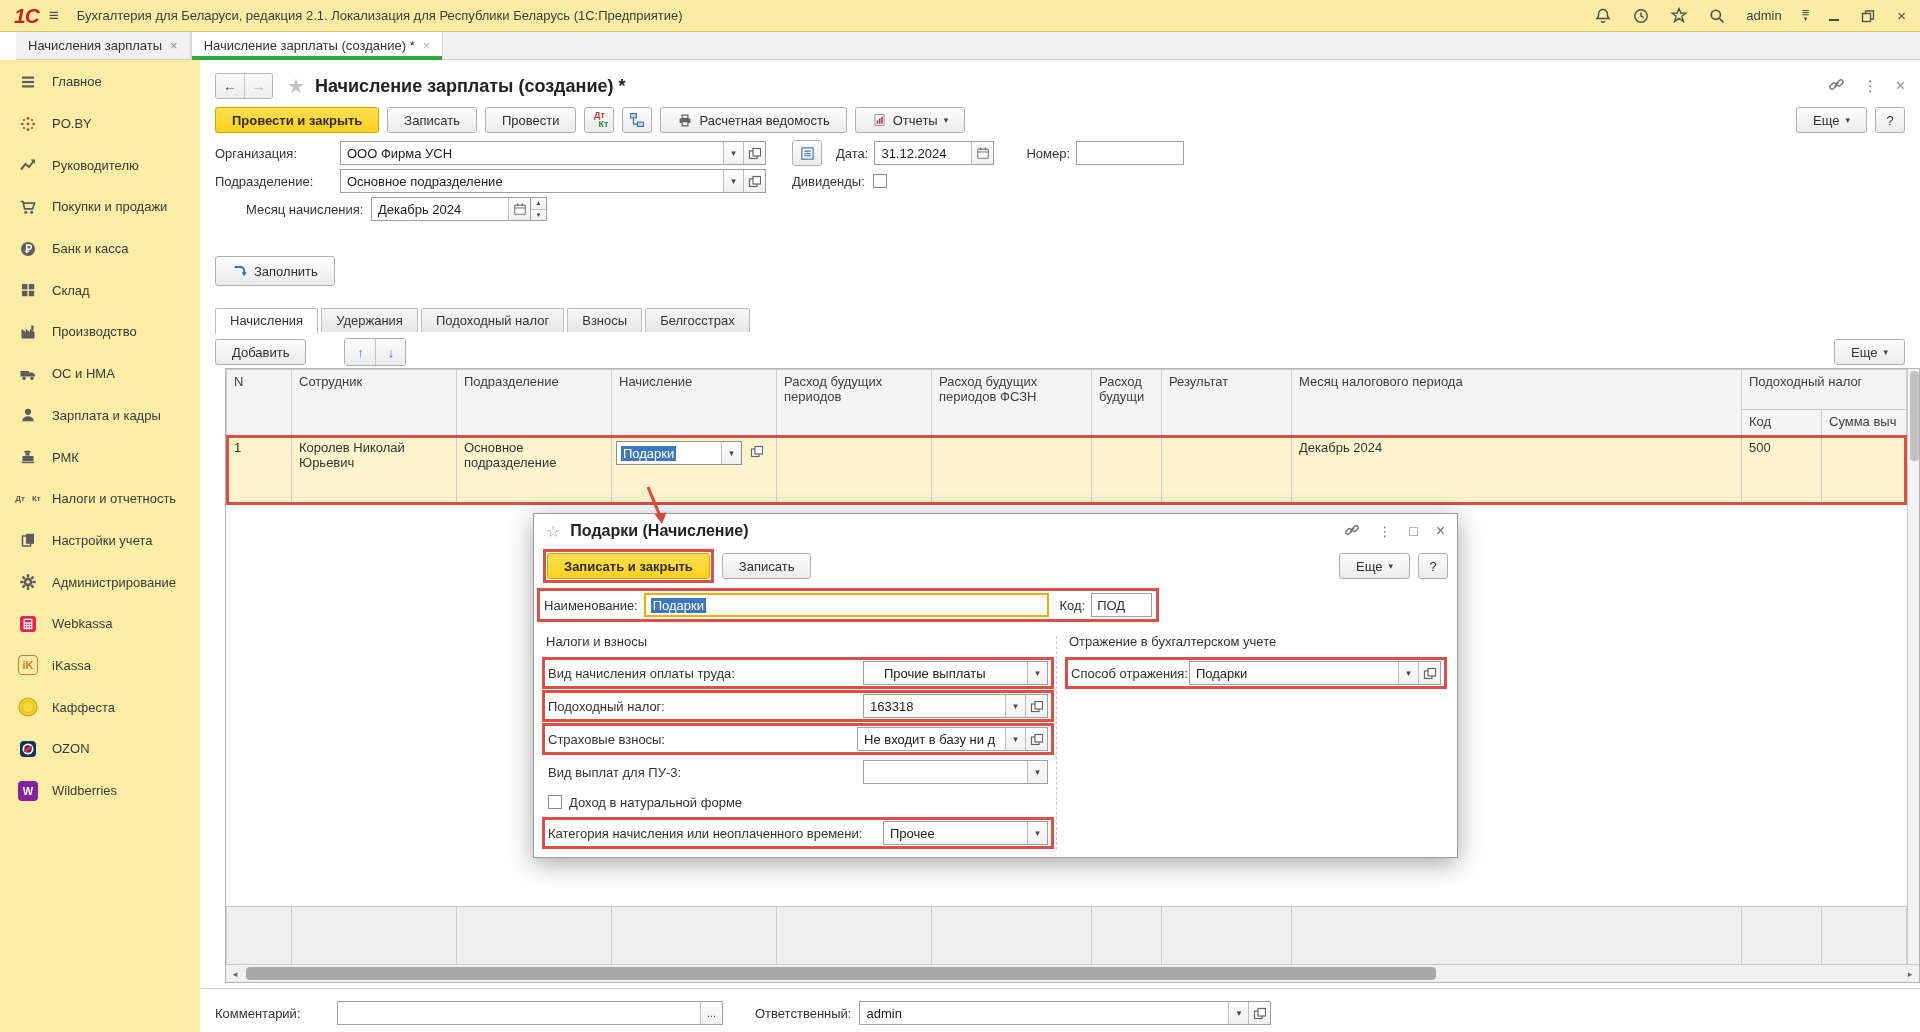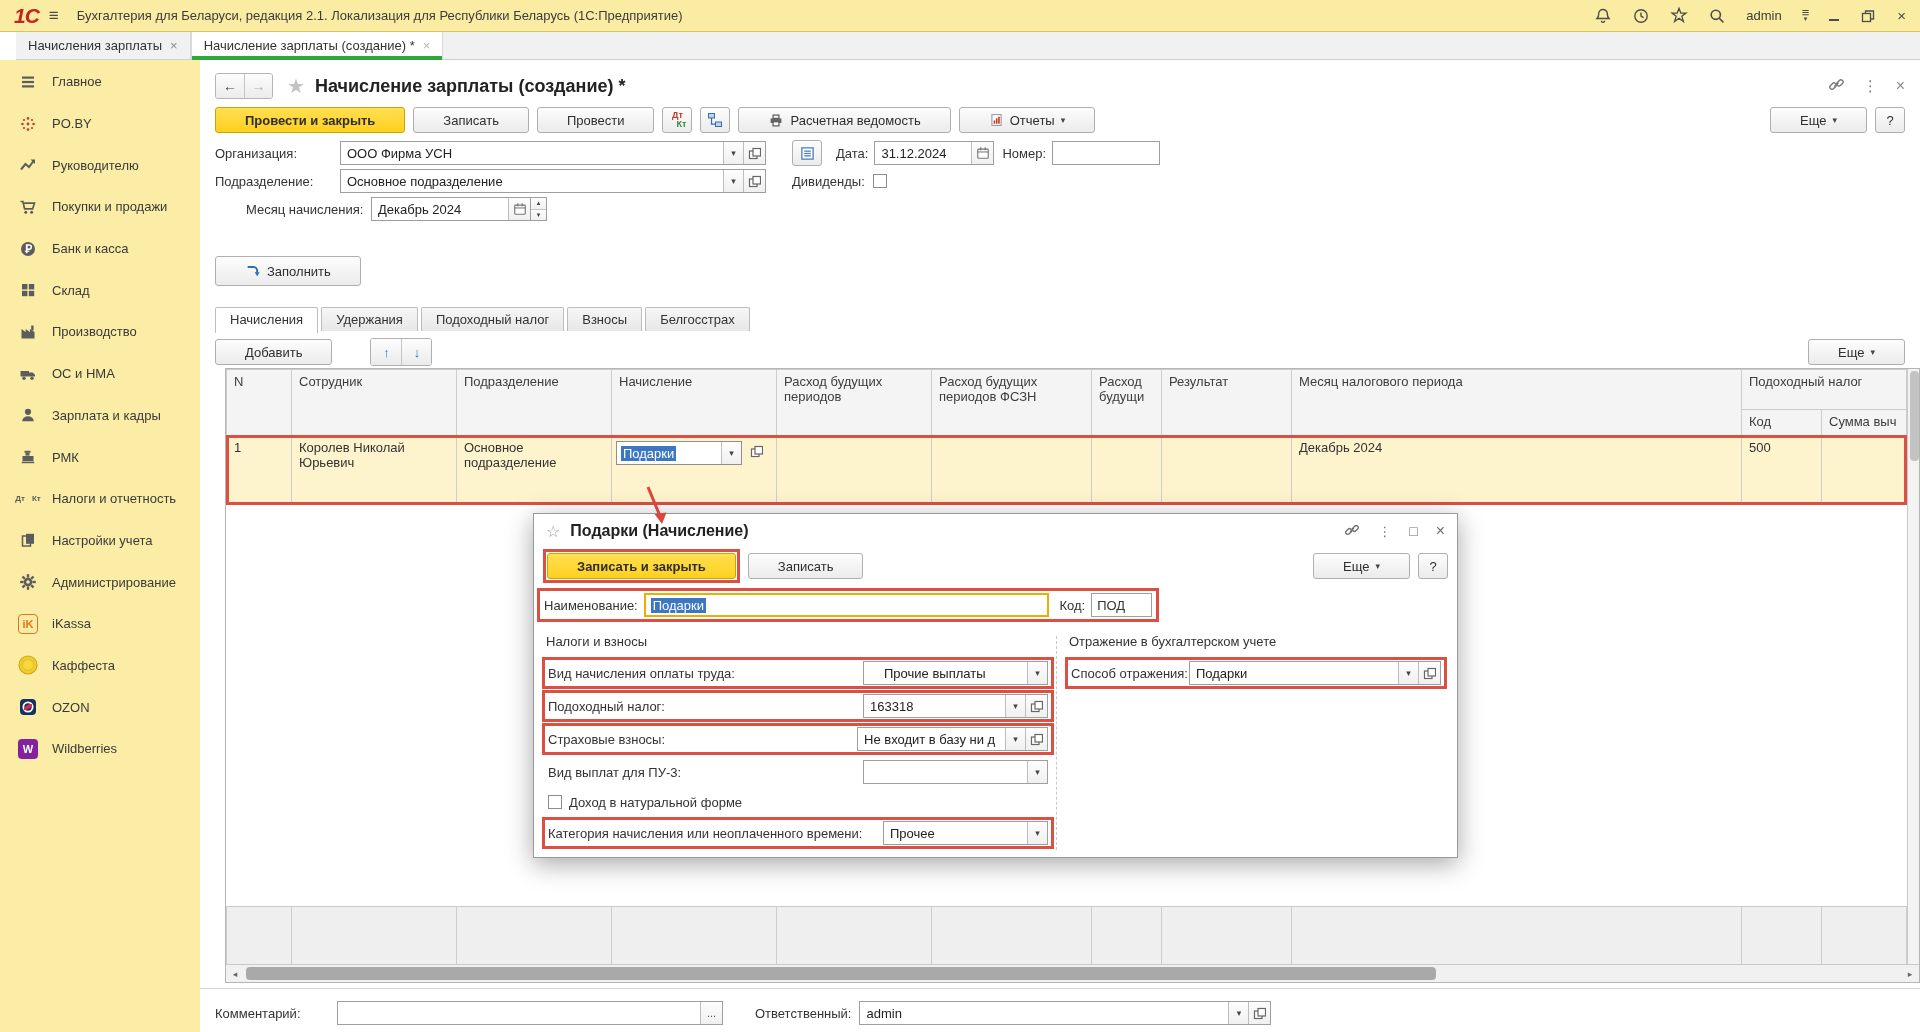--- a/index.html
+++ b/index.html
@@ -49,21 +49,21 @@
     background:linear-gradient(#fcfcfc,#ececec); cursor:pointer; font-size:14px; color:#444; }
   .navbtn + .navbtn { border-left:1px solid #c5c5c5; color:#b0b0b0; }
   .fav-star { color:#c3c3c3; font-size:20px; margin:0 10px 0 14px; cursor:pointer; }
   .form-title { font-size:18px; font-weight:bold; color:#222; }
   .fh-right { margin-left:auto; display:flex; align-items:center; gap:18px; color:#7b7b7b; }
   .fh-right .ticon { cursor:pointer; }
   .more-v { font-size:15px; color:#7b7b7b; cursor:pointer; }
   .close-x { font-size:16px; color:#8d8d8d; cursor:pointer; }
 
   .toolbar { position:absolute; left:15px; top:45px; right:15px; height:30px; display:flex; align-items:center; gap:8px; }
-  .btn { display:inline-flex; align-items:center; justify-content:center; gap:6px; padding:0 29px; height:26px;
+  .btn { display:inline-flex; align-items:center; justify-content:center; gap:6px; padding:0 16px; height:26px;
     background:linear-gradient(#fdfdfd,#ebebeb); border:1px solid #afafaf; border-radius:3px;
     font-size:13px; color:#2e2e2e; cursor:pointer; white-space:nowrap; }
   .btn.primary { background:linear-gradient(#ffdf52,#ffd01e); border-color:#cda400; font-weight:bold; }
   .btn.icononly { width:30px; padding:0; }
   .dd-caret { font-size:9px; color:#444; }
   .tbar-right { margin-left:auto; display:flex; gap:8px; }
   .dtkt-btn { display:grid; font-size:9px; font-weight:bold; line-height:9px; }
   .dtkt-btn .dt { color:#c0392b; } .dtkt-btn .kt { color:#2e8b3d; margin-left:8px; }
 
   
@@ -80,21 +80,21 @@
   .spin span { flex:1; display:flex; align-items:center; justify-content:center; font-size:7px; color:#444;
     background:linear-gradient(#fdfdfd,#f0f0f0); cursor:pointer; }
   .spin span + span { border-top:1px solid #c5c5c5; }
   .checkbox { width:14px; height:14px; border:1px solid #8d8d8d; background:#fff; display:inline-block; cursor:pointer; }
   .iconbtn24 { width:30px; height:26px; display:inline-flex; align-items:center; justify-content:center;
     background:linear-gradient(#fdfdfd,#ebebeb); border:1px solid #afafaf; border-radius:3px; cursor:pointer; }
 
   .fill-btn { position:absolute; left:15px; top:196px; height:30px; }
 
   
-  .ptabs { position:absolute; left:15px; top:247px; right:15px; height:26px; display:flex; align-items:flex-start; }
+  .ptabs { position:absolute; left:15px; top:247px; right:15px; height:26px; display:flex; align-items:center; }
   .ptab { padding:4px 14px; border:1px solid #bdbdbd; border-bottom:none; background:linear-gradient(#f6f6f6,#e7e7e7);
     margin-right:3px; font-size:13px; color:#333; cursor:pointer; border-radius:2px 2px 0 0; }
   .ptab.active { background:#fff; font-weight:normal; padding-bottom:6px; margin-bottom:-1px; }
 
   .cmd-row { position:absolute; left:15px; top:277px; right:15px; height:30px; display:flex; align-items:center; gap:8px; }
   .arrowbtns { display:flex; border:1px solid #afafaf; border-radius:3px; overflow:hidden; margin-left:30px; }
   .abtn { width:30px; height:26px; display:flex; align-items:center; justify-content:center;
     background:linear-gradient(#fdfdfd,#ebebeb); color:#2f6fb5; font-weight:bold; cursor:pointer; }
   .abtn + .abtn { border-left:1px solid #c5c5c5; }
 
@@ -355,20 +355,38 @@
               <rect x="7.8" y="1.2" width="2.4" height="3.4" transform="rotate(135 9 9)"></rect>
               <rect x="7.8" y="13.4" width="2.4" height="3.4" transform="rotate(135 9 9)"></rect>
             </g>
             <circle cx="9" cy="9" r="4.3" fill="#5c5c5c"></circle>
             <circle cx="9" cy="9" r="1.8" fill="#fbeda6"></circle>
           </svg>
       </span>
         <span class="slabel">Администрирование</span>
     </div>
     <div class="sitem">
+      <span class="sicon">
+        <svg width="18" height="18" viewBox="0 0 18 18">
+            <rect x="1" y="1" width="16" height="16" rx="3" fill="#e4254f"></rect>
+            <rect x="4.6" y="3.8" width="8.8" height="10.4" rx="1" fill="#fff"></rect>
+            <rect x="5.8" y="5" width="6.4" height="2.4" fill="#e4254f"></rect>
+            <g fill="#e4254f">
+              <rect x="5.8" y="8.6" width="1.5" height="1.5"></rect>
+              <rect x="8.2" y="8.6" width="1.5" height="1.5"></rect>
+              <rect x="10.6" y="8.6" width="1.5" height="1.5"></rect>
+              <rect x="5.8" y="11" width="1.5" height="1.5"></rect>
+              <rect x="8.2" y="11" width="1.5" height="1.5"></rect>
+              <rect x="10.6" y="11" width="1.5" height="1.5"></rect>
+            </g>
+          </svg>
+      </span>
+        <span class="slabel">Webkassa</span>
+    </div>
+    <div class="sitem">
       <span class="sicon" style="border:1.6px solid #e0751f; border-radius:4px; color:#e0751f;">
         <span class="brandtext">iK</span>
       </span>
         <span class="slabel">iKassa</span>
     </div>
     <div class="sitem">
       <span class="sicon">
         <svg width="20" height="20" viewBox="0 0 20 20">
             <circle cx="10" cy="10" r="9" fill="#f3cd30" stroke="#cfa816" stroke-width="1.2"></circle>
             <circle cx="10" cy="10" r="5.6" fill="#f7d83e" stroke="#e3c227" stroke-width="1.2"></circle>
@@ -485,21 +503,21 @@
         <span class="val" style="flex:1;">31.12.2024</span>
         <span class="seg cal">
           <svg width="14" height="14" viewBox="0 0 16 16">
               <rect x="2" y="3.5" width="12" height="10.5" rx="1" fill="#fff" stroke="#777" stroke-width="1.3"></rect>
               <line x1="2" y1="6.8" x2="14" y2="6.8" stroke="#777" stroke-width="1.2"></line>
               <rect x="4.6" y="1.6" width="1.6" height="3.2" fill="#777"></rect>
               <rect x="9.8" y="1.6" width="1.6" height="3.2" fill="#777"></rect>
             </svg>
         </span>
       </span>
-      <span class="flabel" style="margin-left:8px;text-align:right;">Номер:</span>
+      <span class="flabel" style="margin-left:32px;text-align:right;">Номер:</span>
       <span class="strip" style="width:108px; margin-left:6px;">
         <span class="val" style="flex:1;"></span>
       </span>
     </div>
 
     <div class="frow" style="top:108px;">
       <span class="flabel" style="width:125px;">Подразделение:</span>
       <span class="strip" style="width:426px;">
         <span class="val" style="flex:1;">Основное подразделение</span>
         <span class="seg dd">▾</span>

